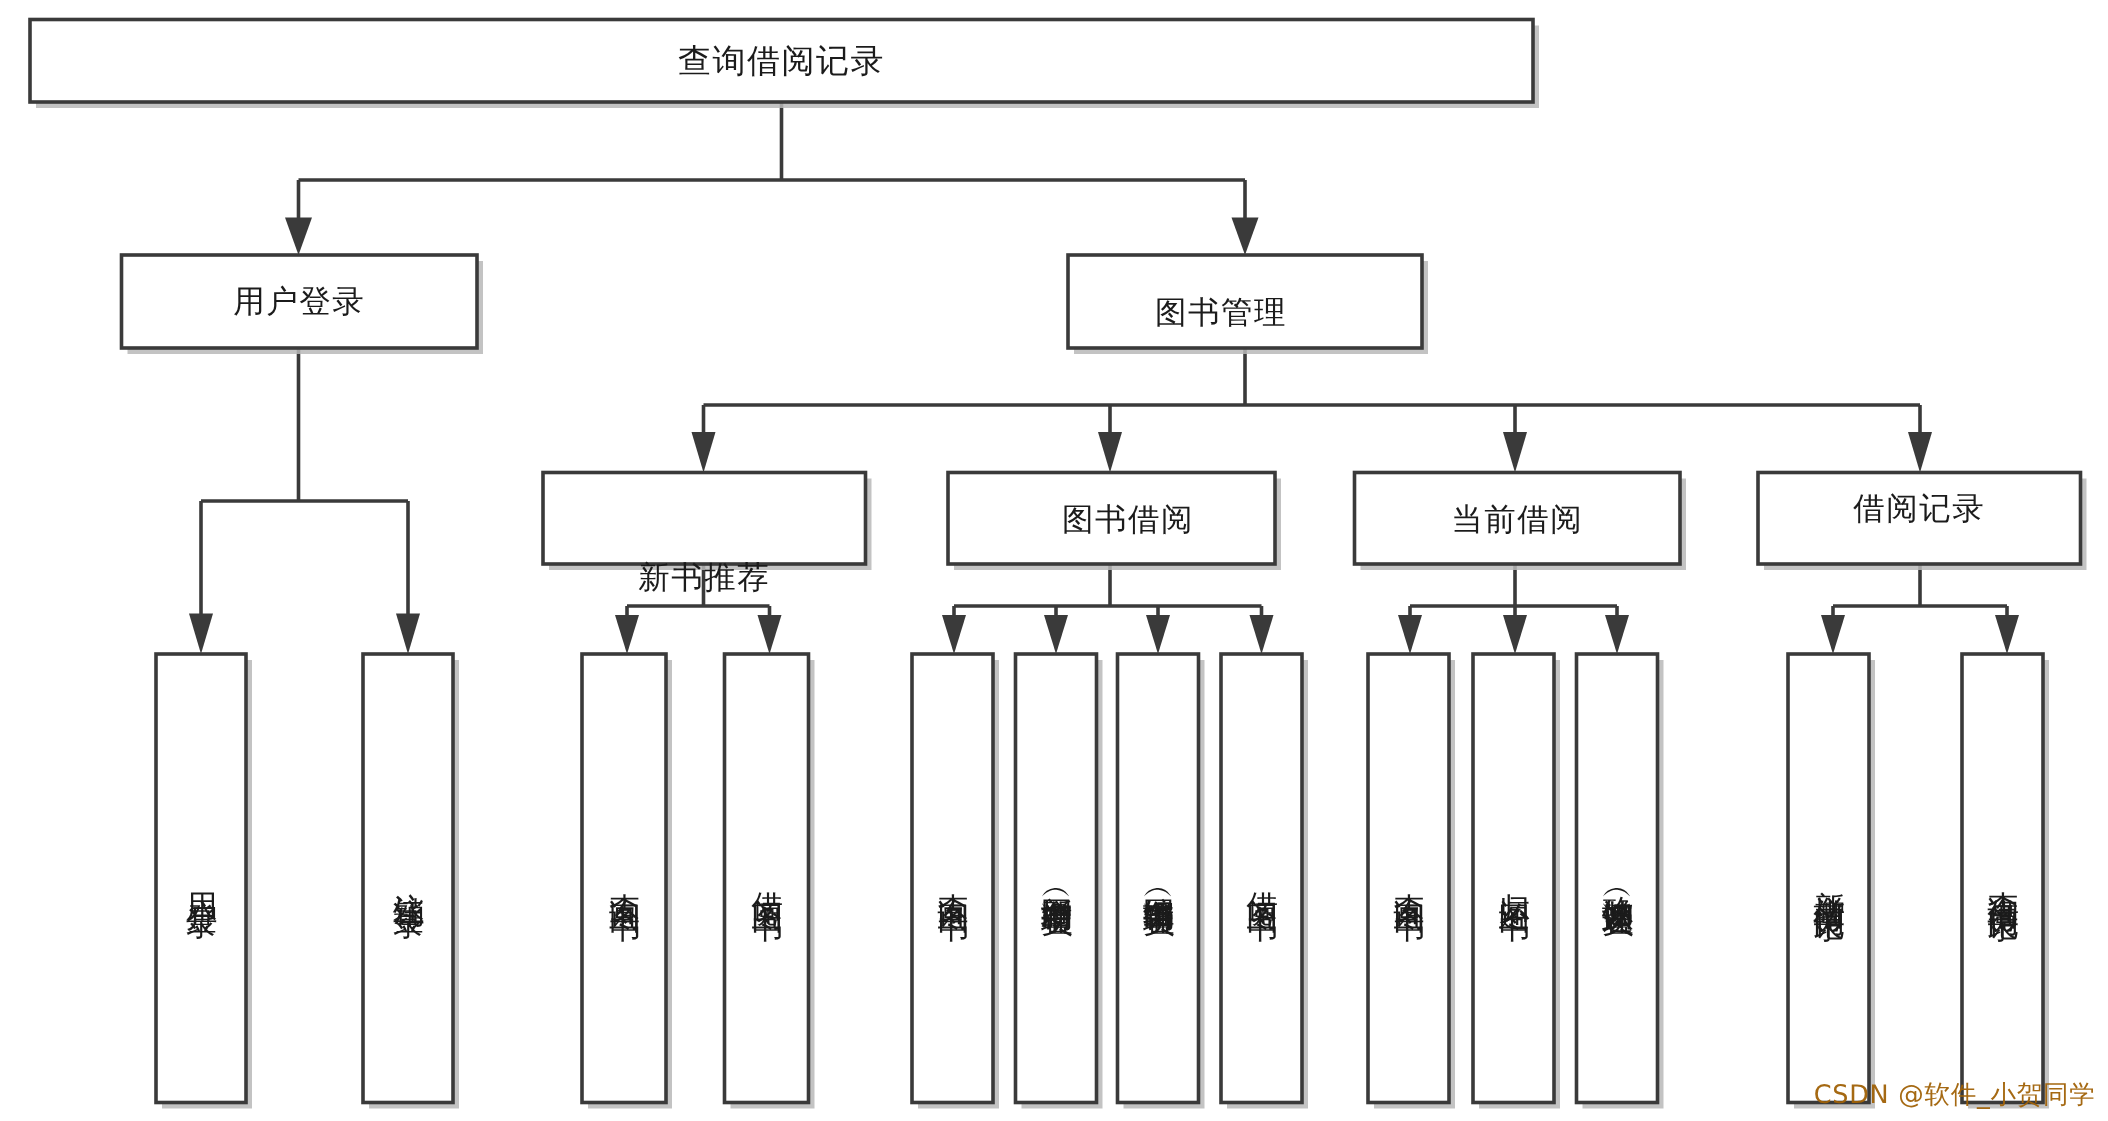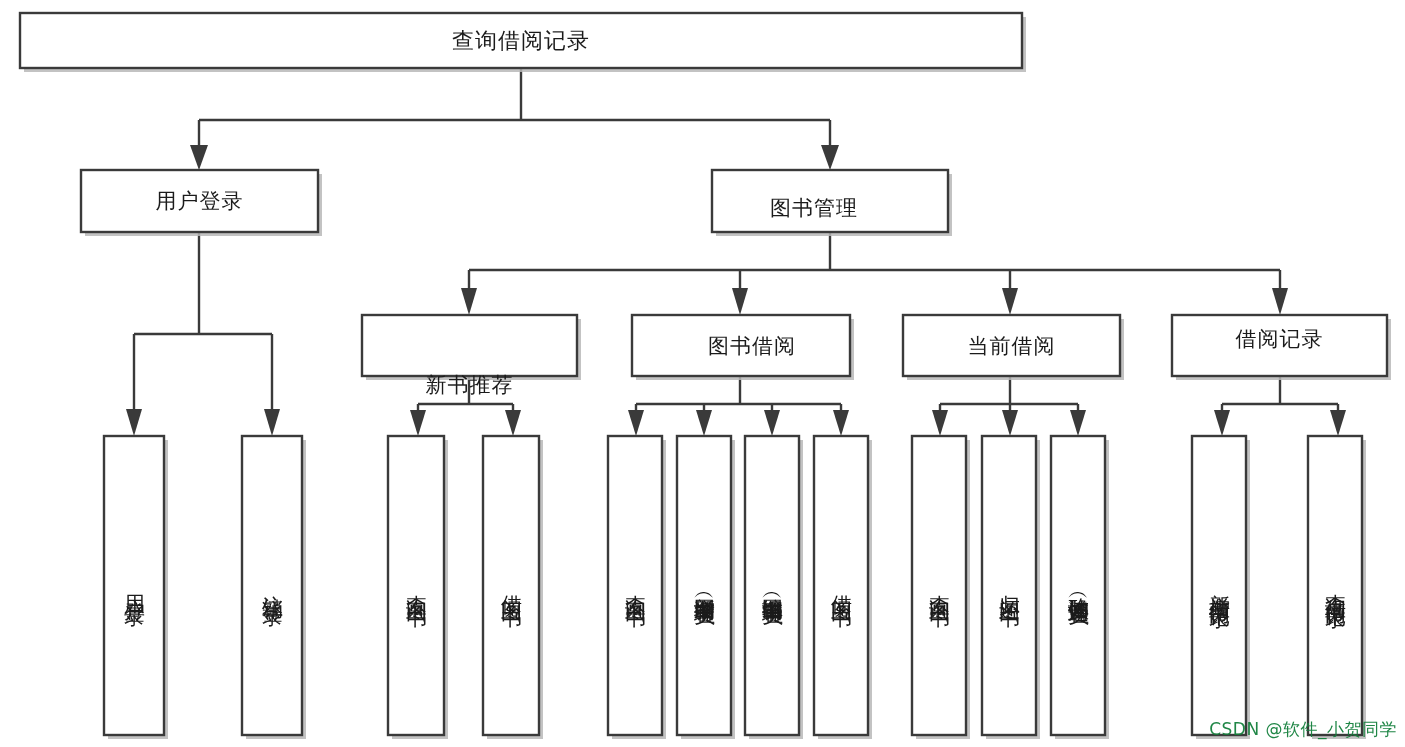--- a/index.html
+++ b/index.html
@@ -78,21 +78,21 @@
   }
   .root-label-text {
     font-size: 22px;
   }
   #watermark {
     position: absolute;
     right: 8px;
     bottom: 6px;
     font-family: "DejaVu Sans", "Liberation Sans", sans-serif;
     font-size: 17px;
-    color: #15803d;
+    color: #a16207;
     opacity: 0.95;
     white-space: nowrap;
     letter-spacing: 0.5px;
   }
 </style>
 </head>
 <body>
 
 <div id="diagram-root">
 

